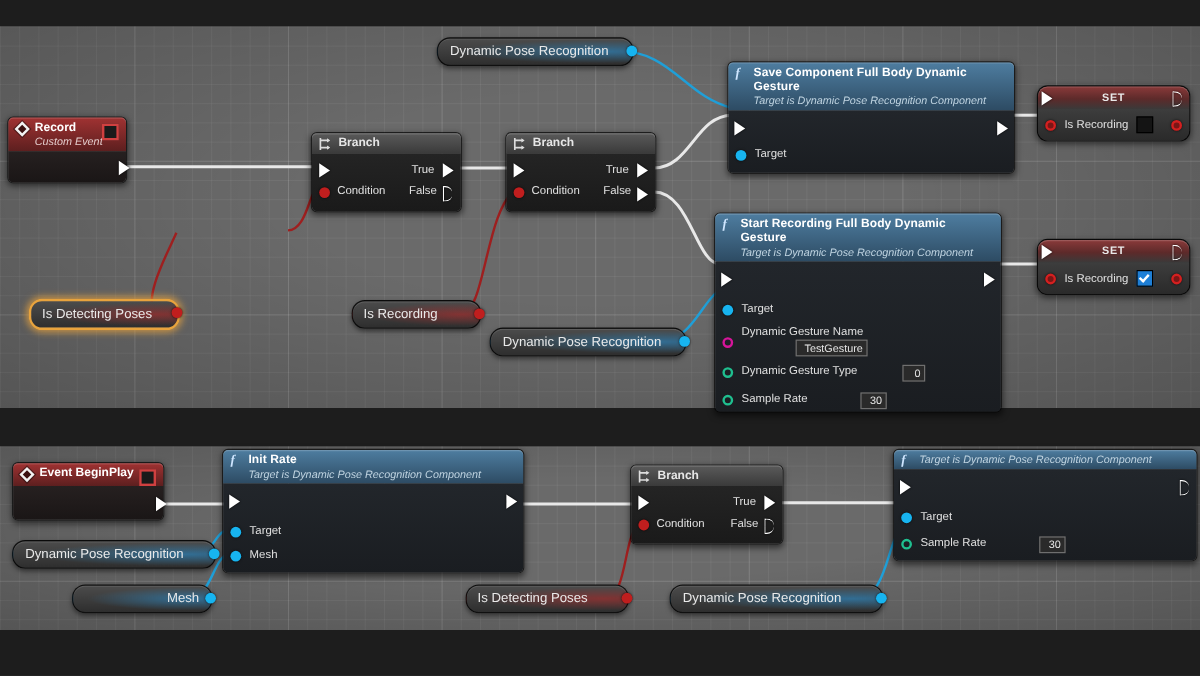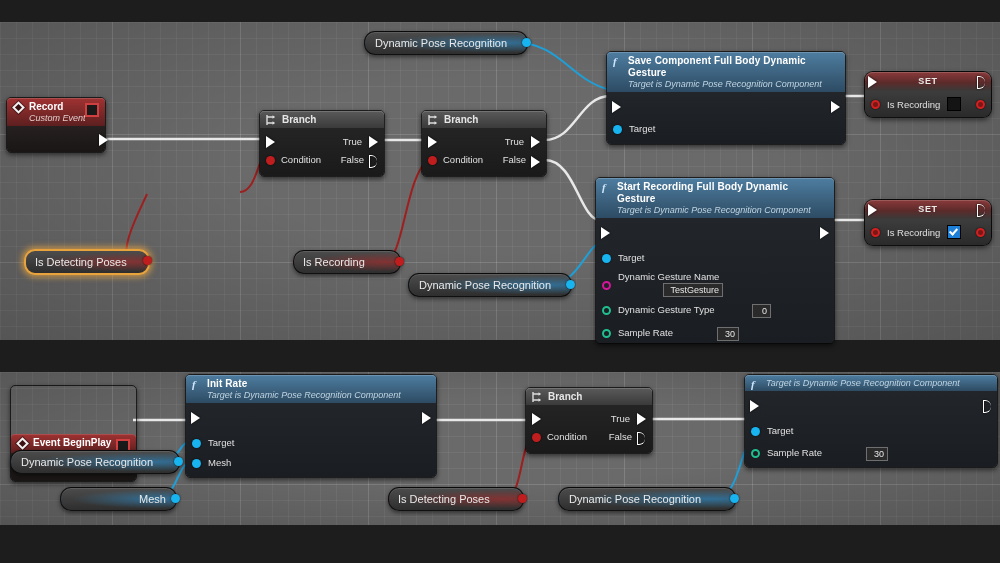--- a/index.html
+++ b/index.html
@@ -306,21 +306,21 @@
     </div>
     <div class="sbody">
       <span class="dot redring" style="position:absolute;left:6px;top:9px;"></span>
       <span class="pinlabel" style="position:absolute;left:22px;top:8px;">Is Recording</span>
       <span class="checkbox on" style="position:absolute;left:82px;top:6px;"></span>
       <span class="dot redring" style="position:absolute;right:6px;top:9px;"></span>
     </div>
   </div>
 
   <div class="node enode" style="left:10px;top:385px;width:125px;">
-    <div class="nhead" style="padding-bottom:4px;margin-top:48px;">
+    <div class="nhead" style="padding-bottom:4px;">
       <span class="diamond"></span>
       <span class="redbox"></span>
       <div class="etitle">Event BeginPlay</div>
     </div>
     <div class="body" style="height:28px;position:relative;">
       <span class="exec" style="position:absolute;right:-3px;top:9px;"></span>
     </div>
   </div>
 
   <div class="node fnode" style="left:185px;top:374px;width:250px;">

